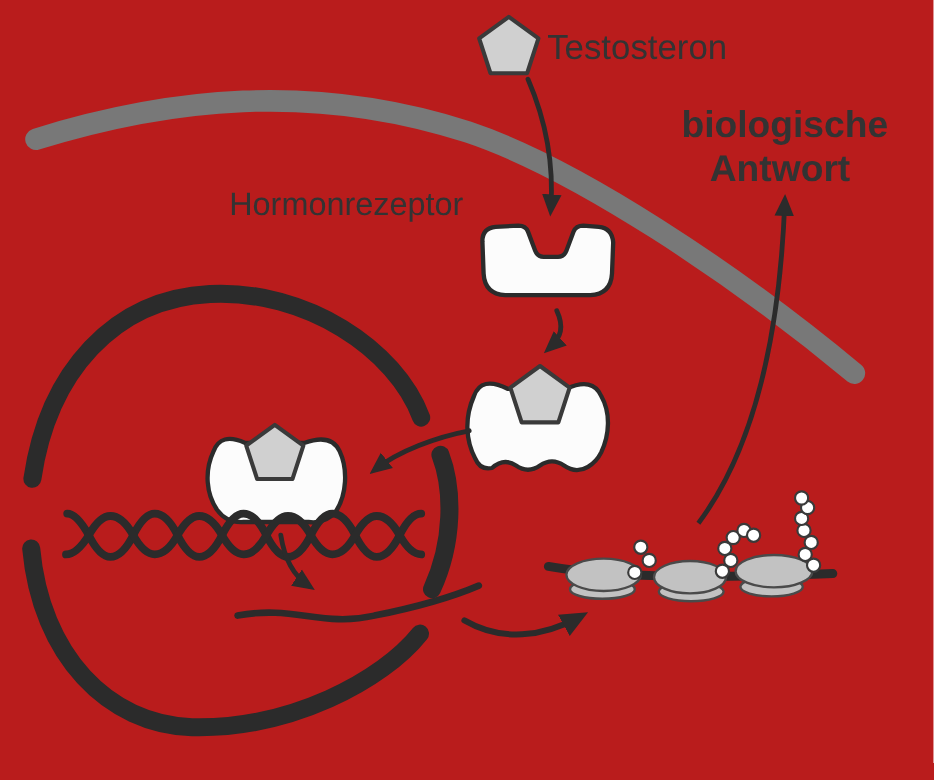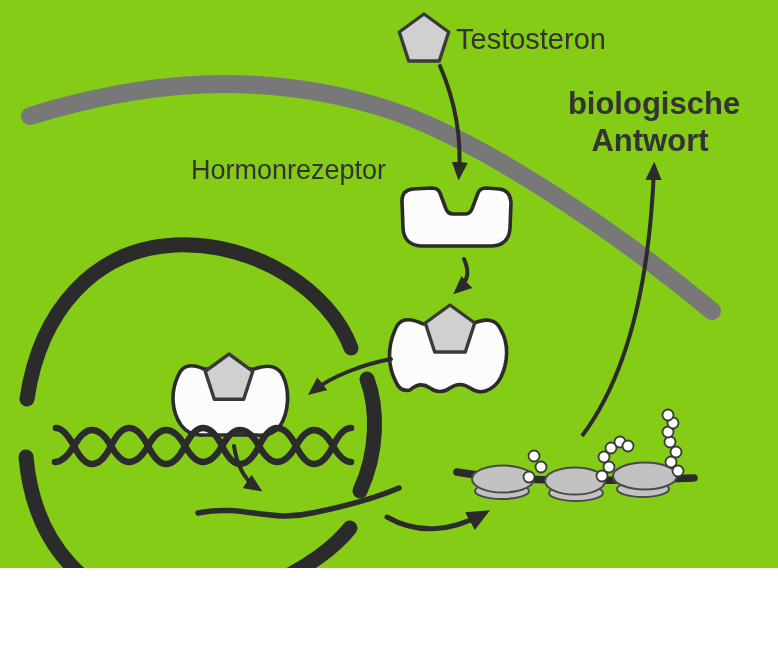--- a/index.html
+++ b/index.html
@@ -1,16 +1,16 @@
 <!DOCTYPE html>
 <html><head>
 <meta charset="utf-8">
 <style>
   html,body{margin:0;padding:0;background:#ffffff;}
-  .stage{width:778px;height:568px;position:relative;background:#84cc16;overflow:hidden;}
+  .stage{width:778px;height:650px;position:relative;background:#b91c1c;overflow:hidden;}
   svg{display:block;}
   text{font-family:"Liberation Sans","DejaVu Sans",sans-serif;fill:#333333;}
   .lbl{font-size:29px;font-weight:400;}
   .lbl-sm{font-size:27px;font-weight:400;}
   .lbl-bold{font-size:31px;font-weight:700;text-anchor:middle;}
 </style>
 </head>
 <body>
 
 <div class="stage">

